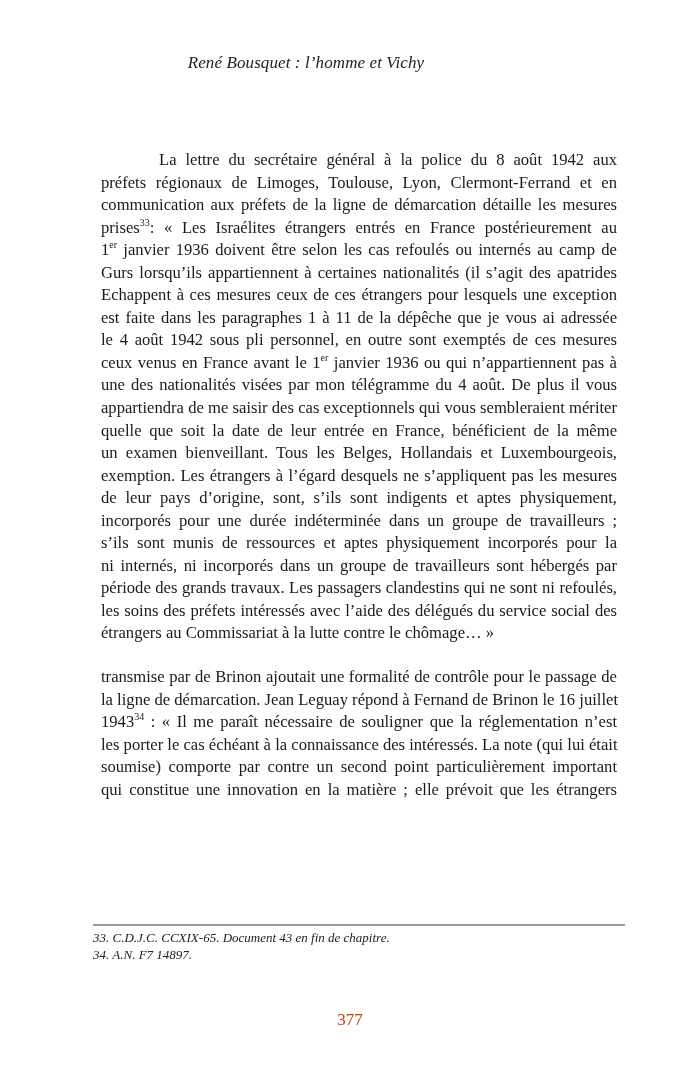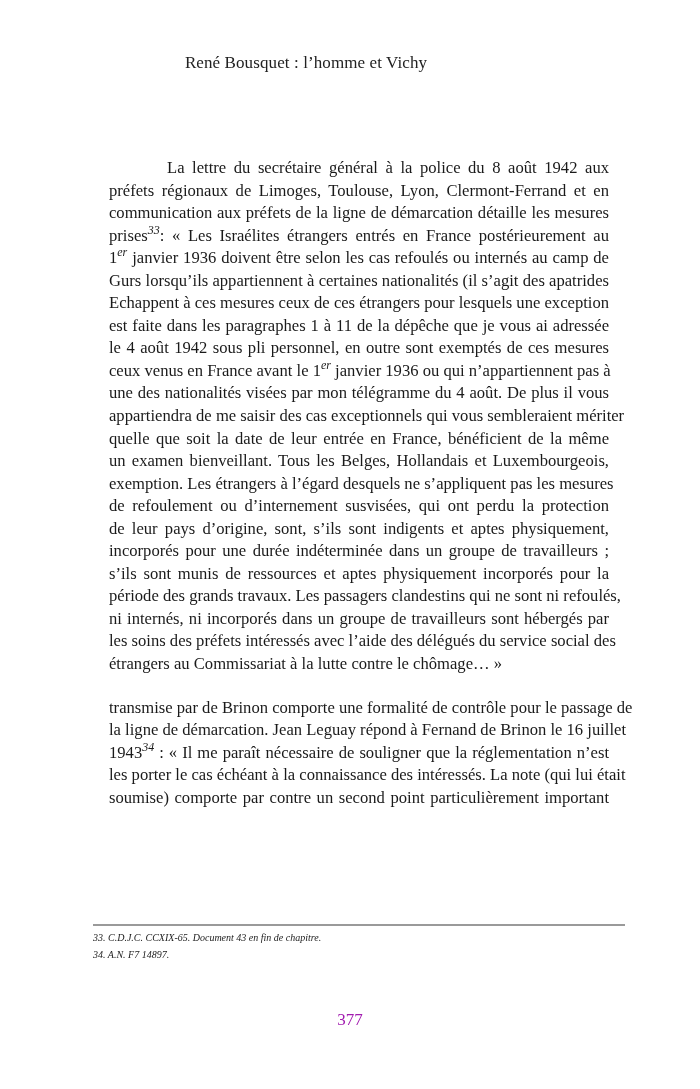--- a/index.html
+++ b/index.html
@@ -1,31 +1,31 @@
 <!DOCTYPE html>
 <html><head>
 <meta charset="utf-8">
 <style>
   html, body { margin: 0; padding: 0; background: #ffffff; }
   body { width: 700px; height: 1089px; position: relative; overflow: hidden; }
   .page { position: absolute; left: 0; top: 0; width: 700px; height: 1089px; background: #fff; color: #1a1a1a; font-family: "Liberation Serif", "DejaVu Serif", serif; }
-  .running-head { position: absolute; top: 53px; left: 0; width: 612px; text-align: center; font-size: 17px; letter-spacing: 0.1px; color: #222; }
+  .running-head { position: absolute; top: 53px; left: 0; width: 612px; text-align: center; font-style: italic; font-size: 17px; letter-spacing: 0.1px; color: #222; }
   .body-text { position: absolute; left: 93px; width: 532px; top: 141px; font-size: 16.6px; line-height: 22.55px; text-align: justify; color: #1a1a1a; }
-  .para { margin: 16px; text-indent: 58px; }
+  .para { margin: 8px; text-indent: 58px; }
   .para + .para { margin-top: 21px; }
   .line { display: block; text-align: justify; text-align-last: justify; white-space: nowrap; overflow: visible; }
   .line.last { text-align-last: left; }
   .line.first { text-indent: 58px; }
   .para .line { text-indent: 0; }
   .para .line.first { padding-left: 58px; }
-  sup { font-size: 12px; line-height: 0; vertical-align: 7px; font-style: italic; }
+  sup { font-size: 10px; line-height: 0; vertical-align: 7px; }
   .rule { position: absolute; left: 93px; width: 532px; top: 924px; height: 0; border-top: 2px solid #9a9a9a; }
-  .footnotes { position: absolute; left: 93px; top: 930px; width: 532px; font-style: italic; font-size: 10px; line-height: 16.5px; color: #222; }
+  .footnotes { position: absolute; left: 93px; top: 930px; width: 532px; font-style: italic; font-size: 13px; line-height: 16.5px; color: #222; }
   .footnote { display: block; }
-  .page-number { position: absolute; top: 1010px; left: 0; width: 700px; text-align: center; font-size: 17px; color: #a21caf; }
+  .page-number { position: absolute; top: 1010px; left: 0; width: 700px; text-align: center; font-size: 17px; color: #c2410c; }
 </style>
 </head>
 <body>
 
 <div class="page">
   <div class="running-head">René Bousquet : l’homme et Vichy</div>
 
   <div class="body-text">
     <div class="para">
         <span class="line first">La lettre du secrétaire général à la police du 8 août 1942 aux</span>
@@ -36,35 +36,35 @@
         <span class="line">Gurs lorsqu’ils appartiennent à certaines nationalités (il s’agit des apatrides</span>
         <span class="line">Echappent à ces mesures ceux de ces étrangers pour lesquels une exception</span>
         <span class="line">est faite dans les paragraphes 1 à 11 de la dépêche que je vous ai adressée</span>
         <span class="line">le 4 août 1942 sous pli personnel, en outre sont exemptés de ces mesures</span>
         <span class="line">ceux venus en France avant le 1<sup>er</sup> janvier 1936 ou qui n’appartiennent pas à</span>
         <span class="line">une des nationalités visées par mon télégramme du 4 août. De plus il vous</span>
         <span class="line">appartiendra de me saisir des cas exceptionnels qui vous sembleraient mériter</span>
         <span class="line">quelle que soit la date de leur entrée en France, bénéficient de la même</span>
         <span class="line">un examen bienveillant. Tous les Belges, Hollandais et Luxembourgeois,</span>
         <span class="line">exemption. Les étrangers à l’égard desquels ne s’appliquent pas les mesures</span>
-        <span class="line">de refoulement ou d’internement susvisées, qui ont perdu la protection</span>
         <span class="line">de leur pays d’origine, sont, s’ils sont indigents et aptes physiquement,</span>
         <span class="line">incorporés pour une durée indéterminée dans un groupe de travailleurs ;</span>
         <span class="line">s’ils sont munis de ressources et aptes physiquement incorporés pour la</span>
+        <span class="line">ni internés, ni incorporés dans un groupe de travailleurs sont hébergés par</span>
         <span class="line">période des grands travaux. Les passagers clandestins qui ne sont ni refoulés,</span>
-        <span class="line">ni internés, ni incorporés dans un groupe de travailleurs sont hébergés par</span>
         <span class="line">les soins des préfets intéressés avec l’aide des délégués du service social des</span>
         <span class="line last">étrangers au Commissariat à la lutte contre le chômage… »</span>
       </div>
     <div class="para">
-        <span class="line">transmise par de Brinon comporte une formalité de contrôle pour le passage de</span>
+        <span class="line">transmise par de Brinon ajoutait une formalité de contrôle pour le passage de</span>
         <span class="line">la ligne de démarcation. Jean Leguay répond à Fernand de Brinon le 16 juillet</span>
         <span class="line">1943<sup>34</sup> : « Il me paraît nécessaire de souligner que la réglementation n’est</span>
         <span class="line">les porter le cas échéant à la connaissance des intéressés. La note (qui lui était</span>
         <span class="line">soumise) comporte par contre un second point particulièrement important</span>
+        <span class="line">qui constitue une innovation en la matière ; elle prévoit que les étrangers</span>
       </div>
   </div>
 
   <div class="rule"></div>
 
   <div class="footnotes">
     <span class="footnote">33. C.D.J.C. CCXIX-65. Document 43 en fin de chapitre.</span>
     <span class="footnote">34. A.N. F7 14897.</span>
   </div>
 

